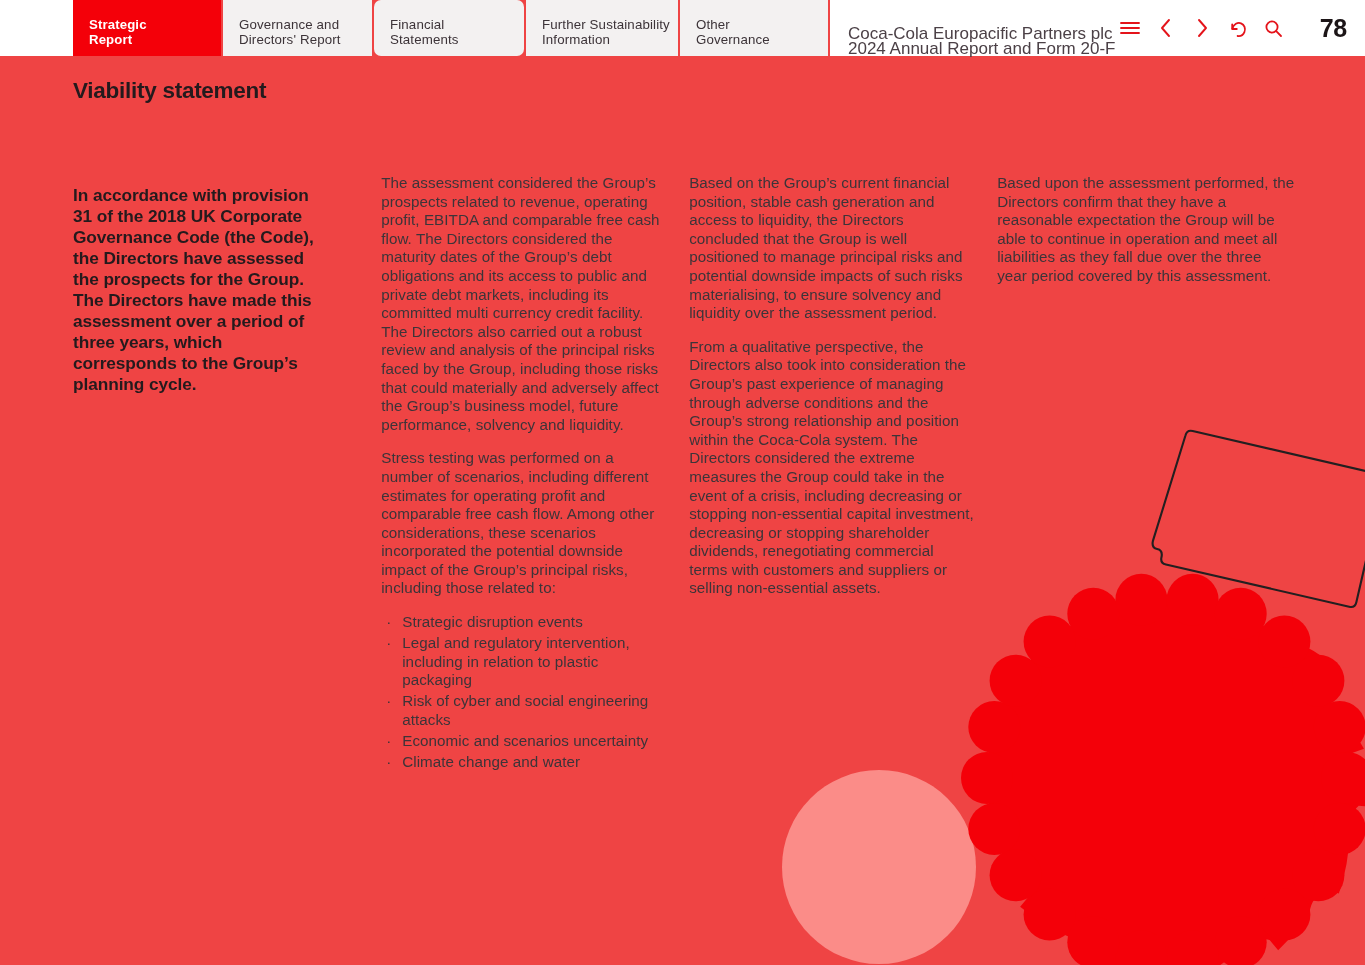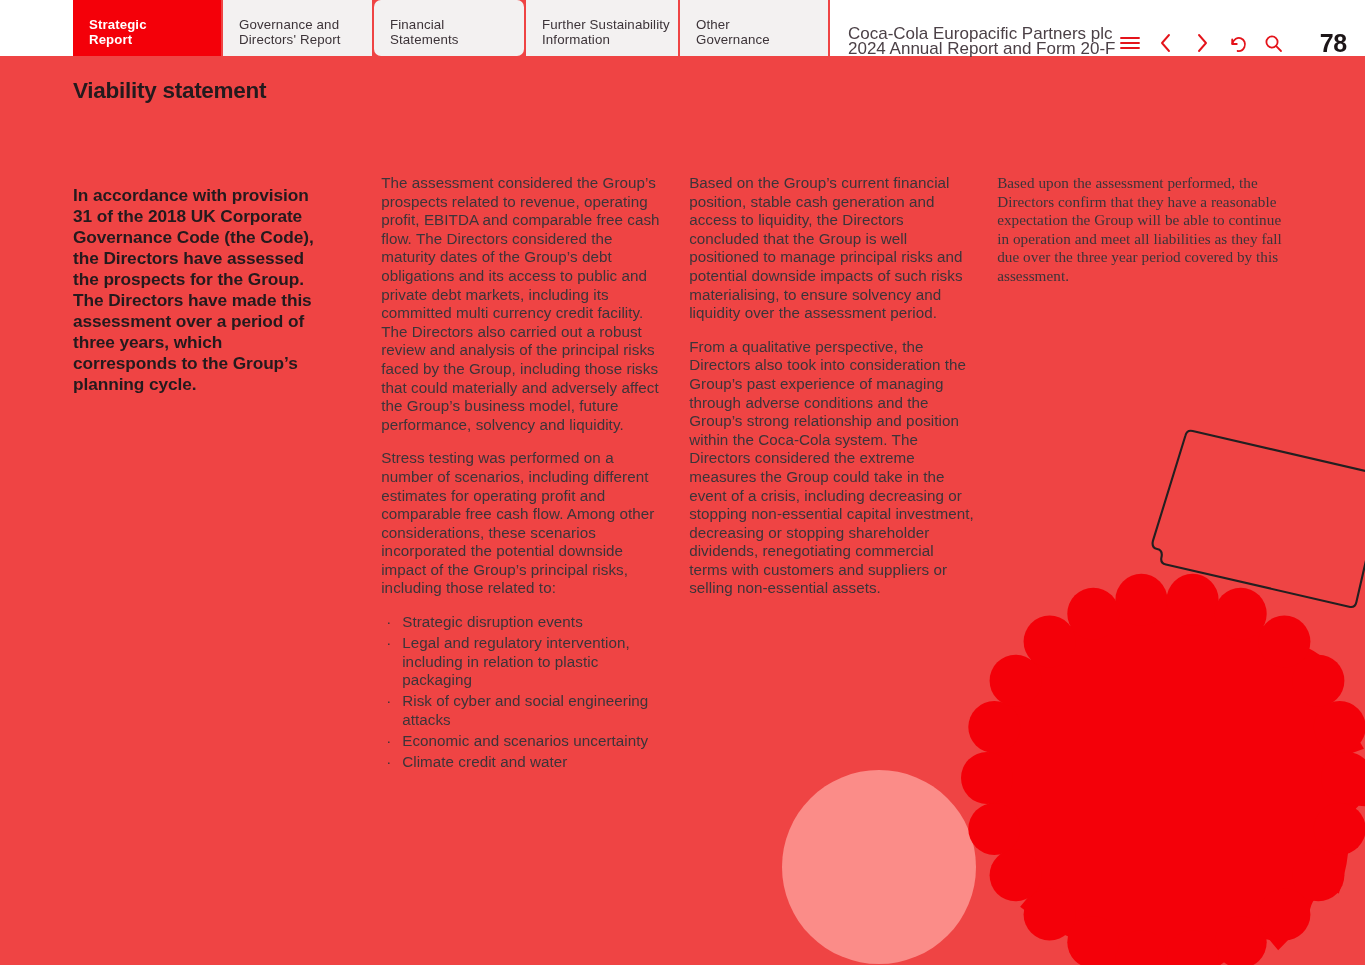--- a/index.html
+++ b/index.html
@@ -56,21 +56,21 @@
     font-size: 17px;
     line-height: 14.6px;
     color: #4b4046;
     white-space: pre-line;
   }
 
   .nav-tools {
     flex: 0 0 auto;
     background: #ffffff;
     display: flex;
-    align-items: flex-end;
+    align-items: center;
     gap: 12px;
     padding-right: 18px;
   }
   .icon-btn {
     width: 24px; height: 26px;
     display: flex; align-items: center; justify-content: center;
     cursor: pointer;
     color: #e4131a;
   }
   .icon-btn svg { display: block; }
@@ -98,21 +98,21 @@
     position: absolute;
     top: 174px; left: 73px;
     width: 1222px;
     display: flex;
     gap: 0;
   }
   .col { position: relative; }
   .col-1 { width: 310px; padding-right: 55px; }
   .col-2 { width: 310px; padding-right: 25px; }
   .col-3 { width: 310px; padding-right: 22px; }
-  .col-4 { width: 300px; font-family: Liberation Serif, serif; }
+  .col-4 { width: 300px; }
 
   .lead {
     font-size: 17.3px;
     line-height: 21px;
     font-weight: bold;
     color: #241a1d;
     letter-spacing: -0.005em;
     margin: 11px 0 0 0;
   }
   .body-p {
@@ -311,21 +311,21 @@
         <li>
           <span class="bullet-dot">·</span>
           <span>Risk of cyber and social engineering attacks</span>
         </li>
         <li>
           <span class="bullet-dot">·</span>
           <span>Economic and scenarios uncertainty</span>
         </li>
         <li>
           <span class="bullet-dot">·</span>
-          <span>Climate credit and water</span>
+          <span>Climate change and water</span>
         </li>
       </ul>
     </div>
 
     <div class="col col-3">
       <p class="body-p">Based on the Group’s current financial position, stable cash generation and access to liquidity, the Directors concluded that the Group is well positioned to manage principal risks and potential downside impacts of such risks materialising, to ensure solvency and liquidity over the assessment period.</p>
       <p class="body-p">From a qualitative perspective, the Directors also took into consideration the Group’s past experience of managing through adverse conditions and the Group’s strong relationship and position within the Coca-Cola system. The Directors considered the extreme measures the Group could take in the event of a crisis, including decreasing or stopping non-essential capital investment, decreasing or stopping shareholder dividends, renegotiating commercial terms with customers and suppliers or selling non-essential assets.</p>
     </div>
 
     <div class="col col-4">

